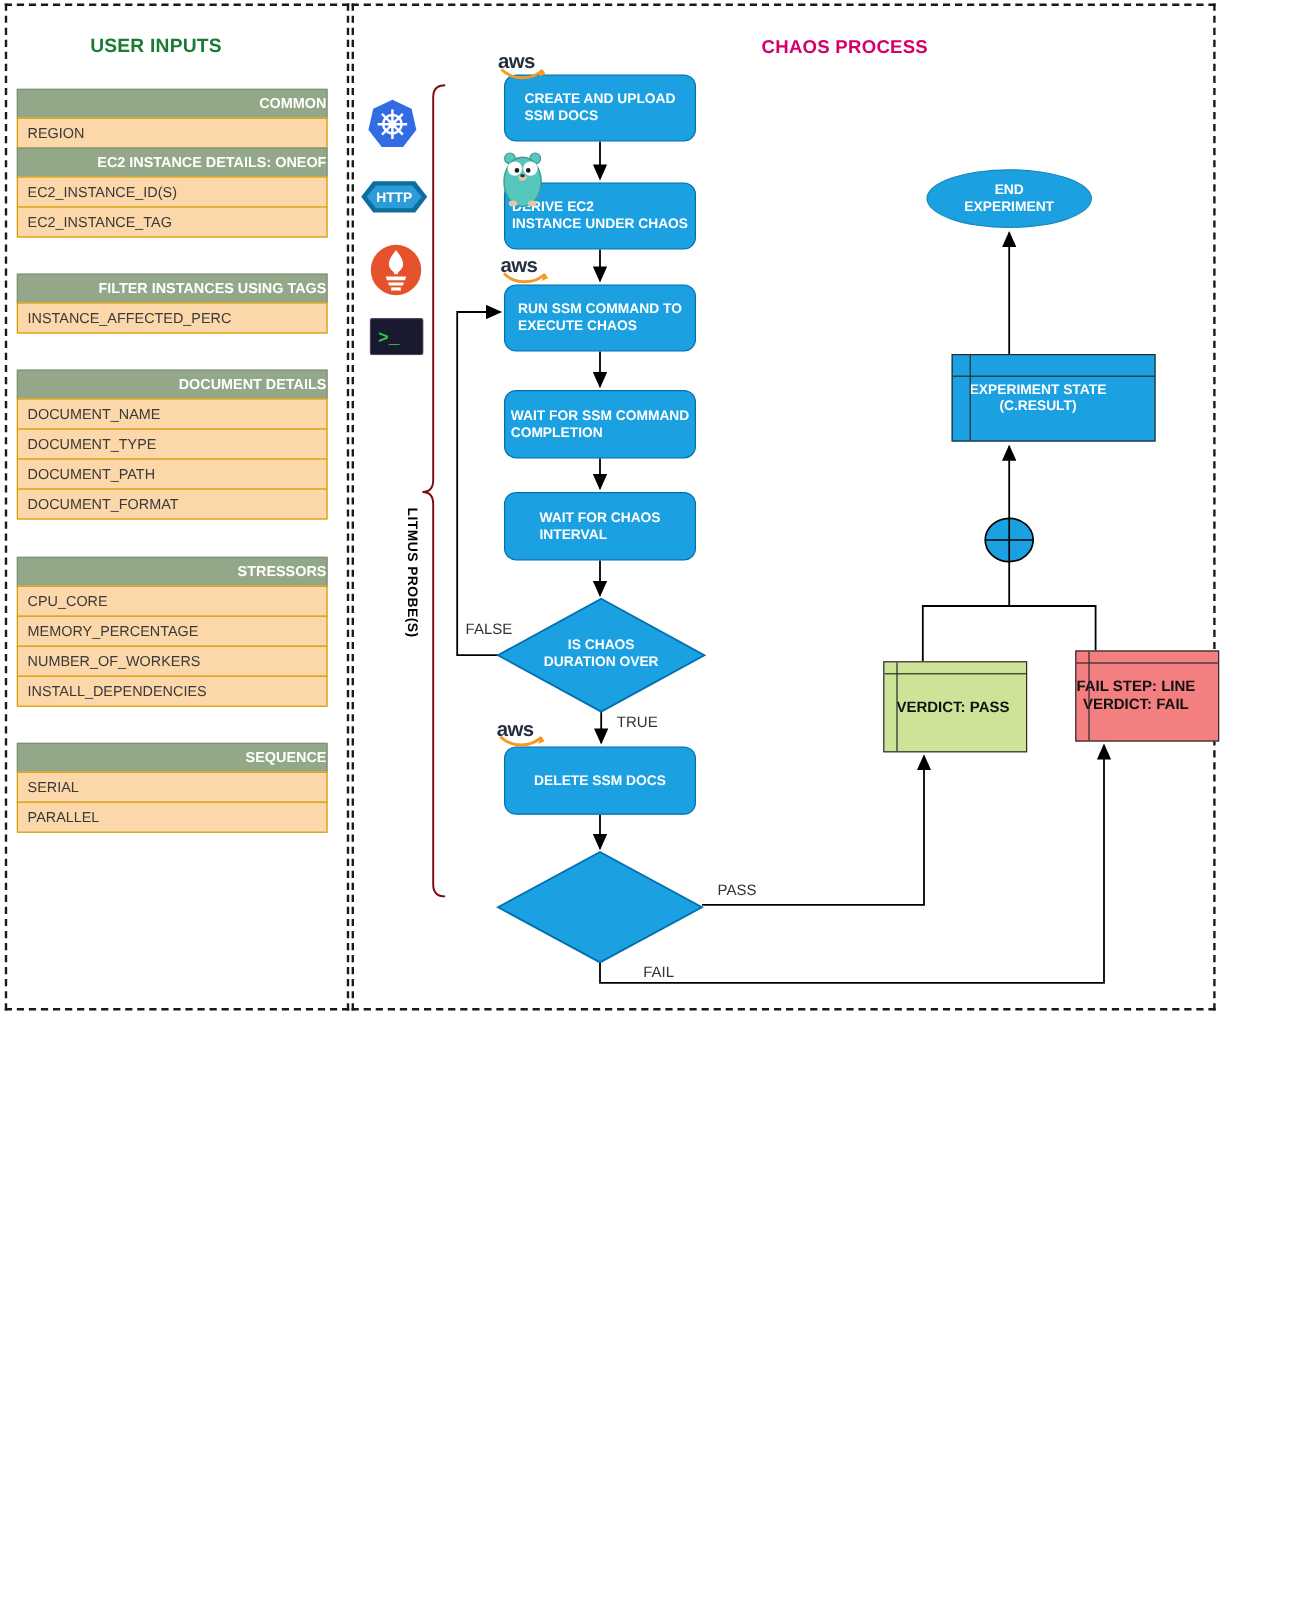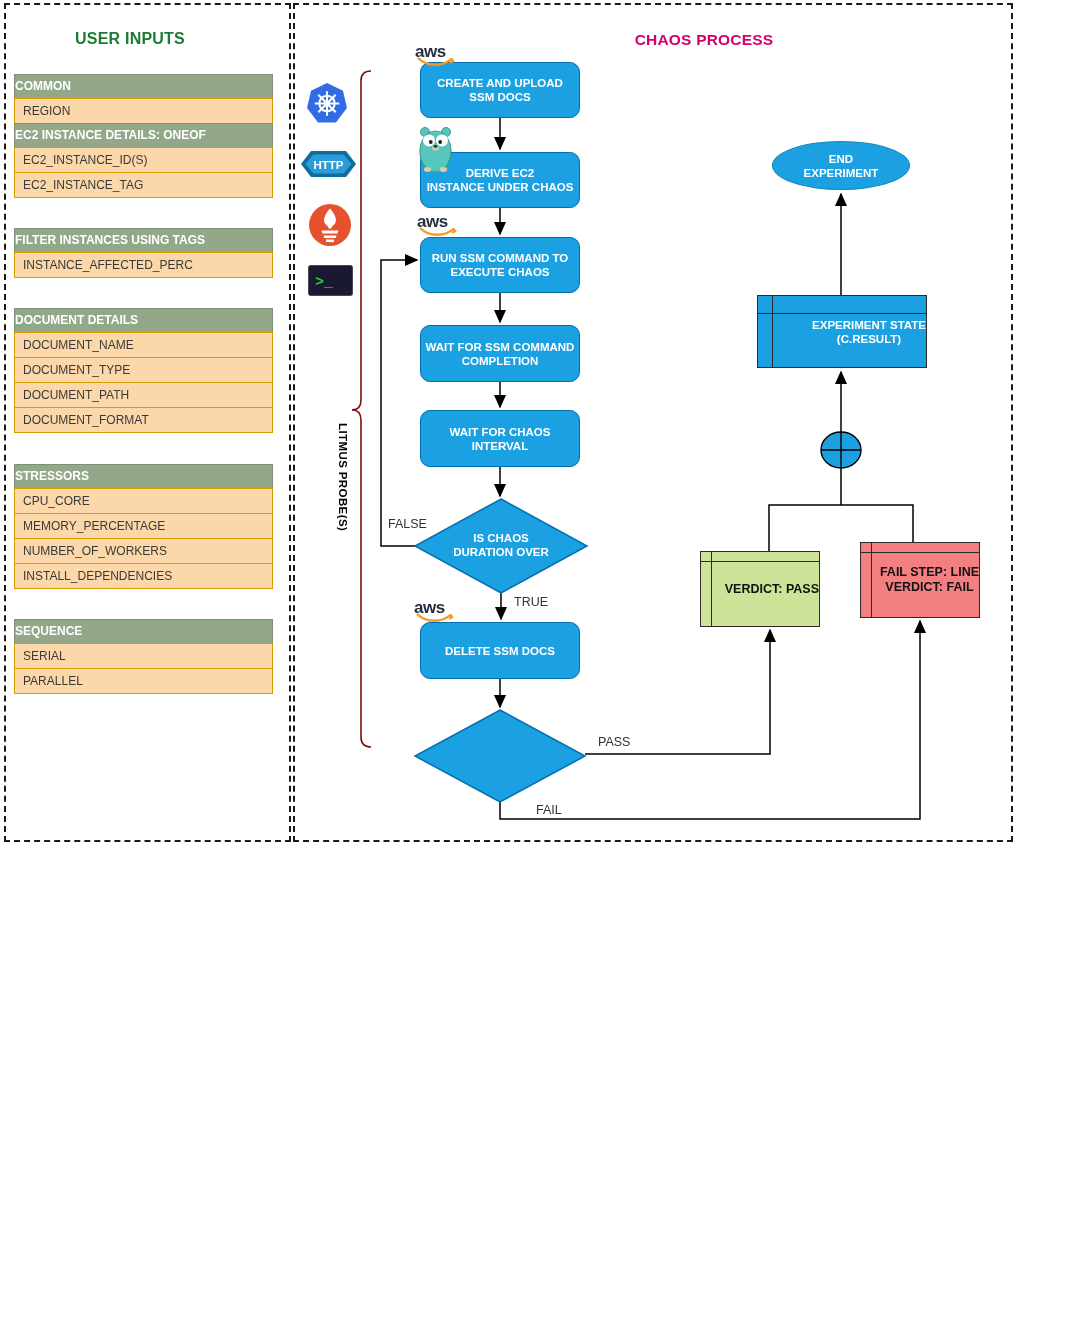--- a/index.html
+++ b/index.html
@@ -6,35 +6,35 @@
   .canvas{position:relative;width:1092px;height:1322px;background:#fff;
           font-family:"Liberation Sans",sans-serif;overflow:hidden;}
   .panel{position:absolute;border:2px dashed #1a1a1a;background:#fff;}
   .panel-title{position:absolute;text-align:center;font-weight:bold;font-size:16px;letter-spacing:.2px;}
   .title-green{color:#1b7b34;}
   .title-magenta{color:#d4006a;}
 
   
   .ui-table{position:absolute;left:14px;width:259px;}
   .ui-table .th{background:#93a888;border:1px solid #7d9077;color:#fff;font-weight:bold;
-                font-size:12px;text-align:left;height:23px;line-height:23px;}
+                font-size:12px;text-align:right;height:23px;line-height:23px;}
   .ui-table .tr{background:#fbd7a9;border:1px solid #d79b00;color:#3a3a3a;
                 font-size:12px;text-align:left;height:24px;line-height:24px;padding-left:8px;margin-top:-1px;}
   .ui-table .th + .th,.ui-table .tr + .th{margin-top:-1px;}
 
   
   .flow-box{position:absolute;background:#1ba1e2;border:1.5px solid #006eaf;border-radius:10px;
             display:flex;align-items:center;justify-content:center;color:#fff;font-weight:bold;
-            font-size:11.5px;line-height:14px;text-align:center;white-space:pre-line;box-sizing:border-box;}
+            font-size:11.5px;line-height:14px;text-align:left;white-space:pre-line;box-sizing:border-box;}
   .flow-ellipse{position:absolute;background:#1ba1e2;border:1.5px solid #1588bf;border-radius:50%;
             display:flex;align-items:center;justify-content:center;color:#fff;font-weight:bold;
             font-size:11.5px;line-height:14px;text-align:center;white-space:pre-line;box-sizing:border-box;}
   .partition-box{position:absolute;border:1.5px solid #2b2b2b;box-sizing:border-box;
-            display:flex;align-items:center;justify-content:flex-end;font-weight:bold;
-            text-align:center;white-space:pre-line;}
+            display:flex;align-items:center;justify-content:flex-start;font-weight:bold;
+            text-align:center;white-space:pre-line;margin-left:36px;}
   .pline-h{position:absolute;left:0;right:0;height:0;border-top:1.5px solid #2b2b2b;}
   .pline-v{position:absolute;top:0;bottom:0;width:0;border-left:1.5px solid #2b2b2b;}
   .diamond-label{position:absolute;color:#fff;font-weight:bold;font-size:11.5px;line-height:13.5px;
             text-align:center;white-space:pre-line;}
   .edge-label{position:absolute;color:#333;font-size:12.5px;}
   .brace-label{position:absolute;writing-mode:vertical-rl;font-weight:bold;font-size:11.5px;
             letter-spacing:.4px;color:#000;}
   .overlay{position:absolute;left:0;top:0;pointer-events:none;}
   .icon{position:absolute;}
   .aws-logo{position:absolute;width:46px;height:28px;z-index:6;}

